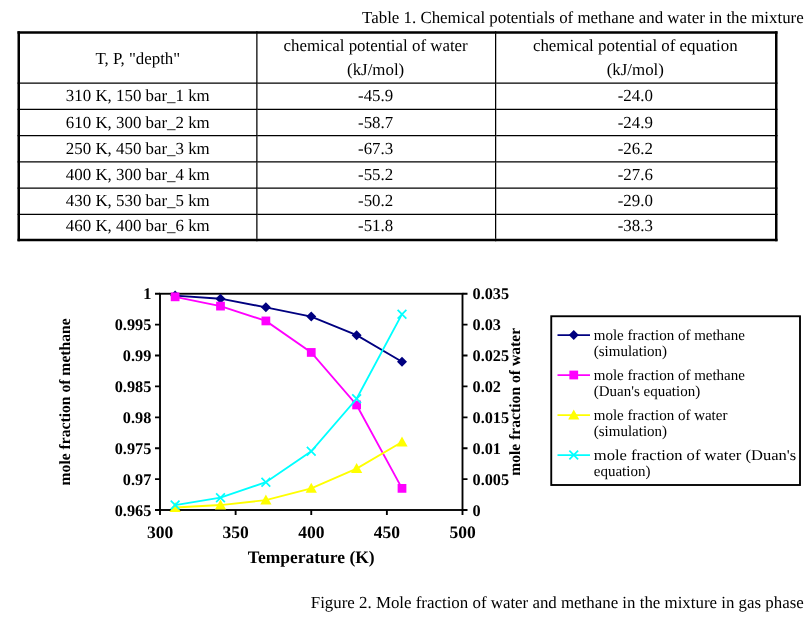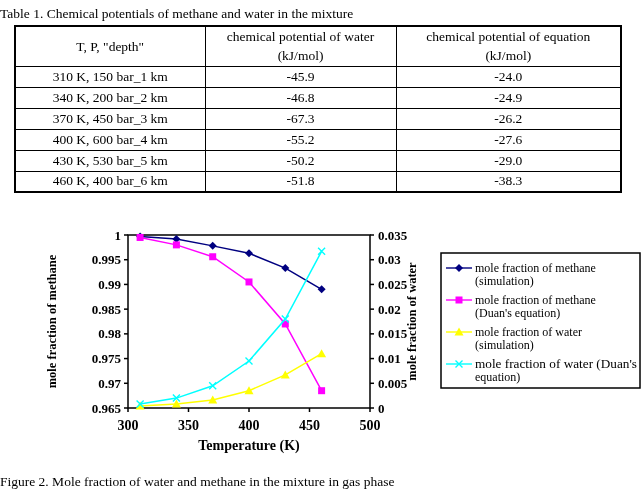--- a/index.html
+++ b/index.html
@@ -2,39 +2,39 @@
 <html><head>
 <meta charset="utf-8">
 <style>
   html,body{margin:0;padding:0;}
   body{
     width:643px;height:501px;position:relative;background:#ffffff;
     font-family:"Liberation Serif","DejaVu Serif",serif;color:#000;
     overflow:hidden;
   }
   .table-title{
-    position:absolute;top:6px;left:0;width:643px;text-align:left;
+    position:absolute;top:6px;left:0;width:643px;text-align:right;
     font-size:13.5px;
   }
   table.potentials{
     position:absolute;left:14px;top:25px;width:606px;
     border-collapse:collapse;table-layout:fixed;
     border:2px solid #000;font-size:13.5px;
   }
   table.potentials th, table.potentials td{
     border:1px solid #000;text-align:center;vertical-align:middle;
     padding:0;font-weight:normal;overflow:hidden;white-space:nowrap;
   }
   table.potentials thead tr{height:40px;}
   table.potentials thead .hdr-line{display:block;line-height:19px;}
   table.potentials tbody tr{height:21px;}
   .chart-wrap{position:absolute;left:0;top:220px;width:643px;height:250px;}
   svg text{font-family:"Liberation Serif","DejaVu Serif",serif;}
   .figure-caption{
-    position:absolute;top:474px;left:0;width:643px;text-align:left;
+    position:absolute;top:474px;left:0;width:643px;text-align:right;
     font-size:13.5px;
   }
 </style>
 </head>
 <body>
 
 <div class="page">
 
   <div class="table-title">Table 1. Chemical potentials of methane and water in the mixture</div>
 
@@ -59,31 +59,31 @@
         </th>
       </tr>
     </thead>
     <tbody id="table-body">
         <tr>
           <td>310 K, 150 bar_1 km</td>
           <td>-45.9</td>
           <td>-24.0</td>
         </tr>
         <tr>
-          <td>340 K, 200 bar_2 km</td>
-          <td>-46.8</td>
+          <td>610 K, 300 bar_2 km</td>
+          <td>-58.7</td>
           <td>-24.9</td>
         </tr>
         <tr>
-          <td>370 K, 450 bar_3 km</td>
+          <td>250 K, 450 bar_3 km</td>
           <td>-67.3</td>
           <td>-26.2</td>
         </tr>
         <tr>
-          <td>400 K, 600 bar_4 km</td>
+          <td>400 K, 300 bar_4 km</td>
           <td>-55.2</td>
           <td>-27.6</td>
         </tr>
         <tr>
           <td>430 K, 530 bar_5 km</td>
           <td>-50.2</td>
           <td>-29.0</td>
         </tr>
         <tr>
           <td>460 K, 400 bar_6 km</td>

